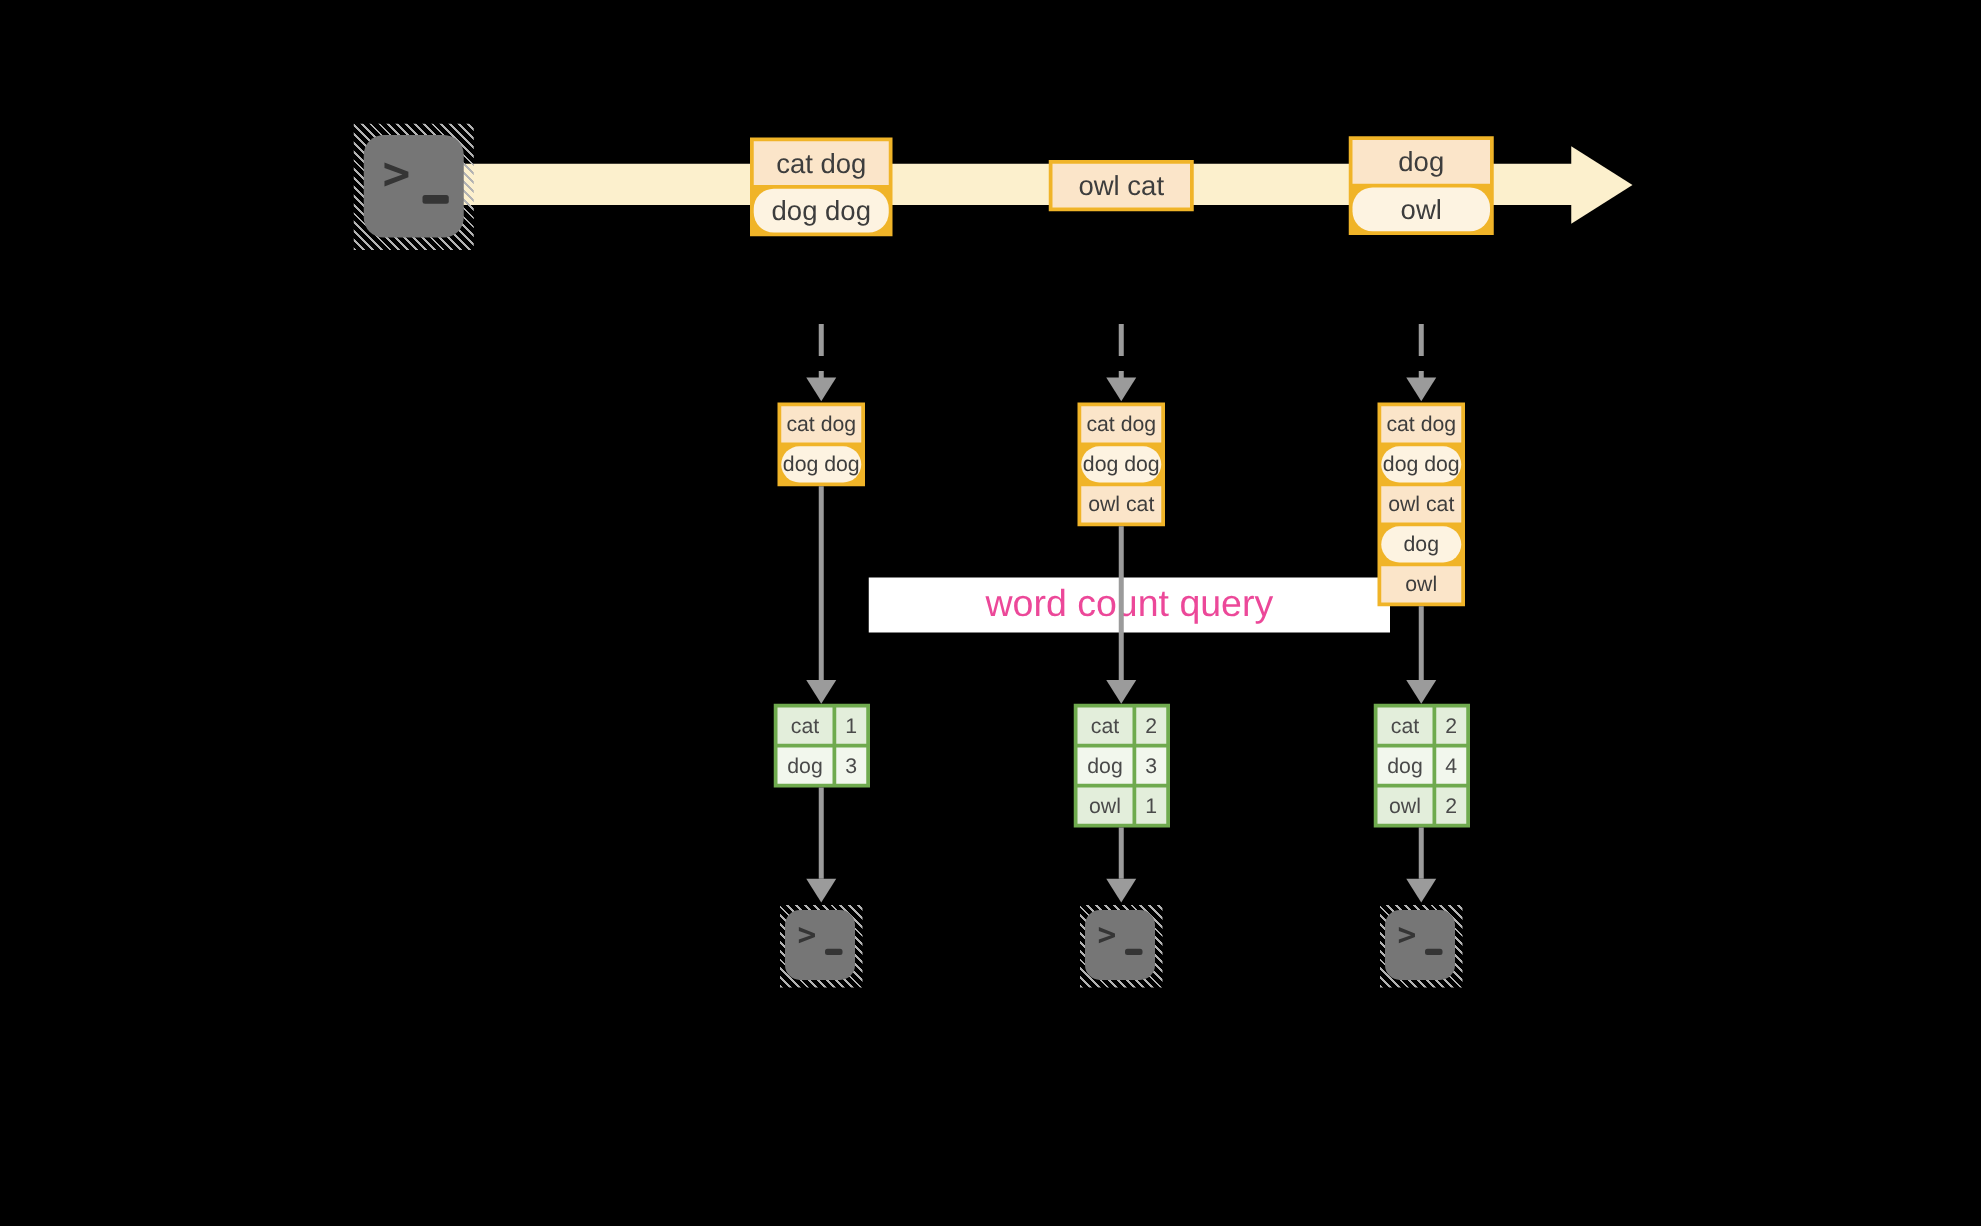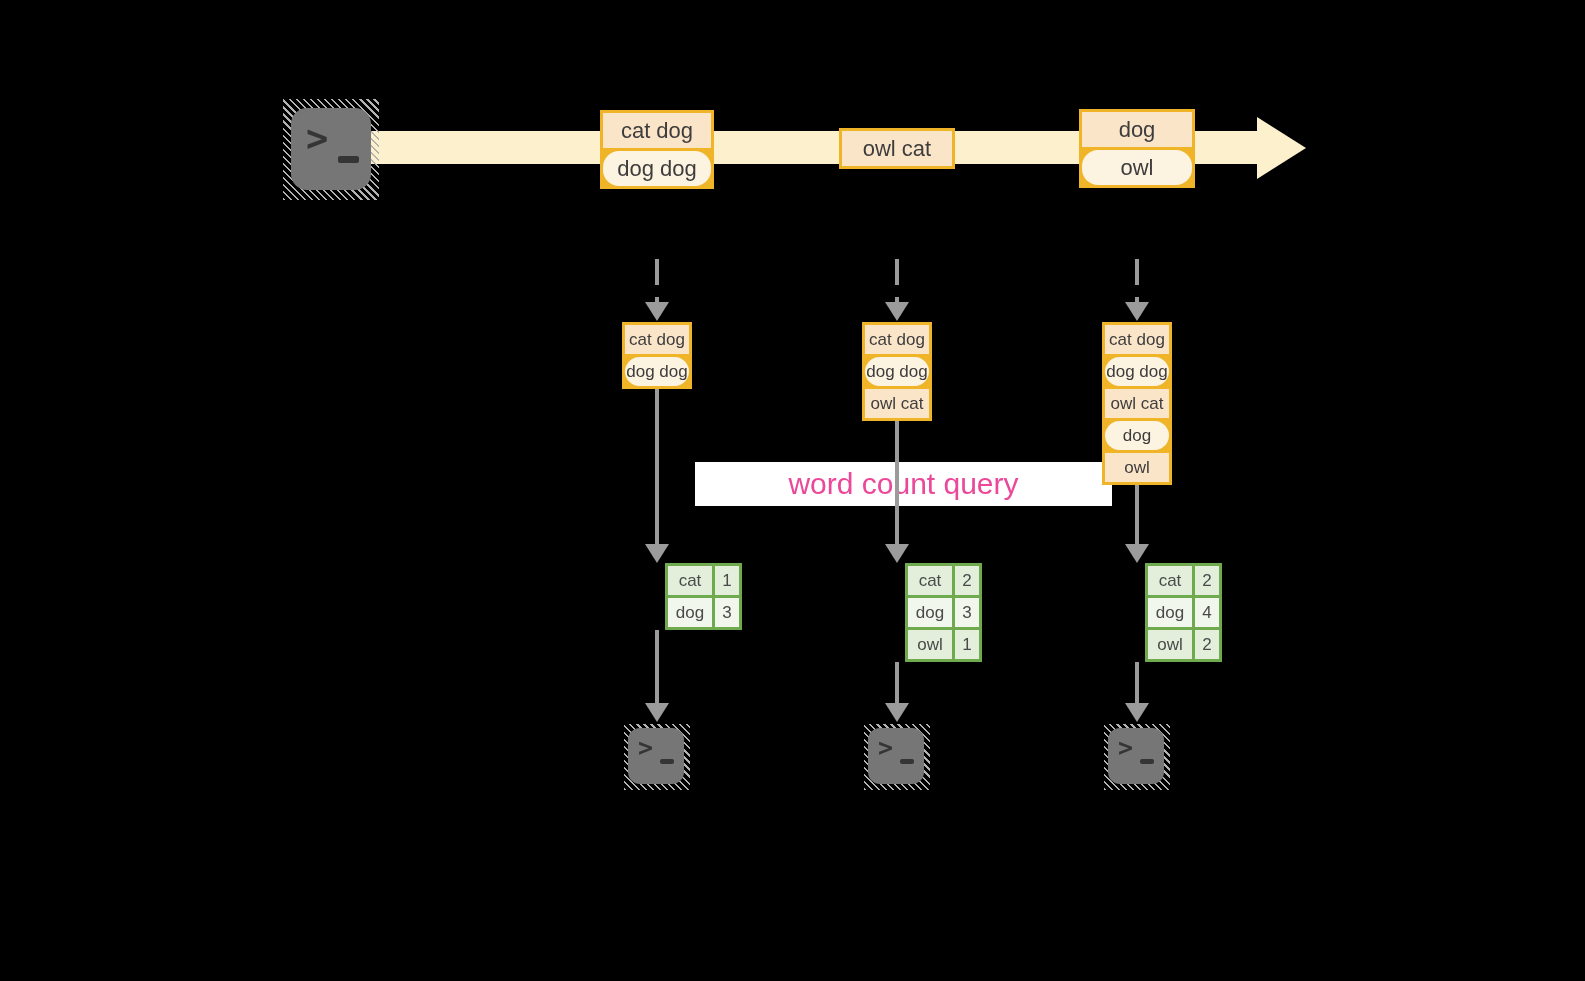--- a/index.html
+++ b/index.html
@@ -41,21 +41,21 @@
   .varrow.dashed{background:repeating-linear-gradient(to bottom,#9B9B9B 0,#9B9B9B 26px,transparent 26px,transparent 38px);}
   .ahead{position:absolute;width:0;height:0;z-index:4;
          border-left:12px solid transparent;border-right:12px solid transparent;border-top:19px solid #9B9B9B;}
 
   
   .query-label{position:absolute;left:695px;top:462px;width:417px;height:44px;background:#ffffff;
                color:#ec4899;font-size:30px;display:flex;align-items:center;justify-content:center;z-index:2;}
 
   
   .gtable{position:absolute;background:#6FAA4E;padding:3px;display:grid;grid-template-columns:44px 24px;
-          gap:3px;box-sizing:border-box;z-index:3;margin-left:46px;}
+          gap:3px;box-sizing:border-box;z-index:3;}
   .gcell{height:29px;display:flex;align-items:center;justify-content:center;font-size:17px;color:#4a4a4a;}
   .ga{background:#E3EEDB;}
   .gb{background:#F2F7ED;}
 </style>
 </head>
 <body>
 
 <div class="canvas">
 
   <div class="stream-band"></div>

